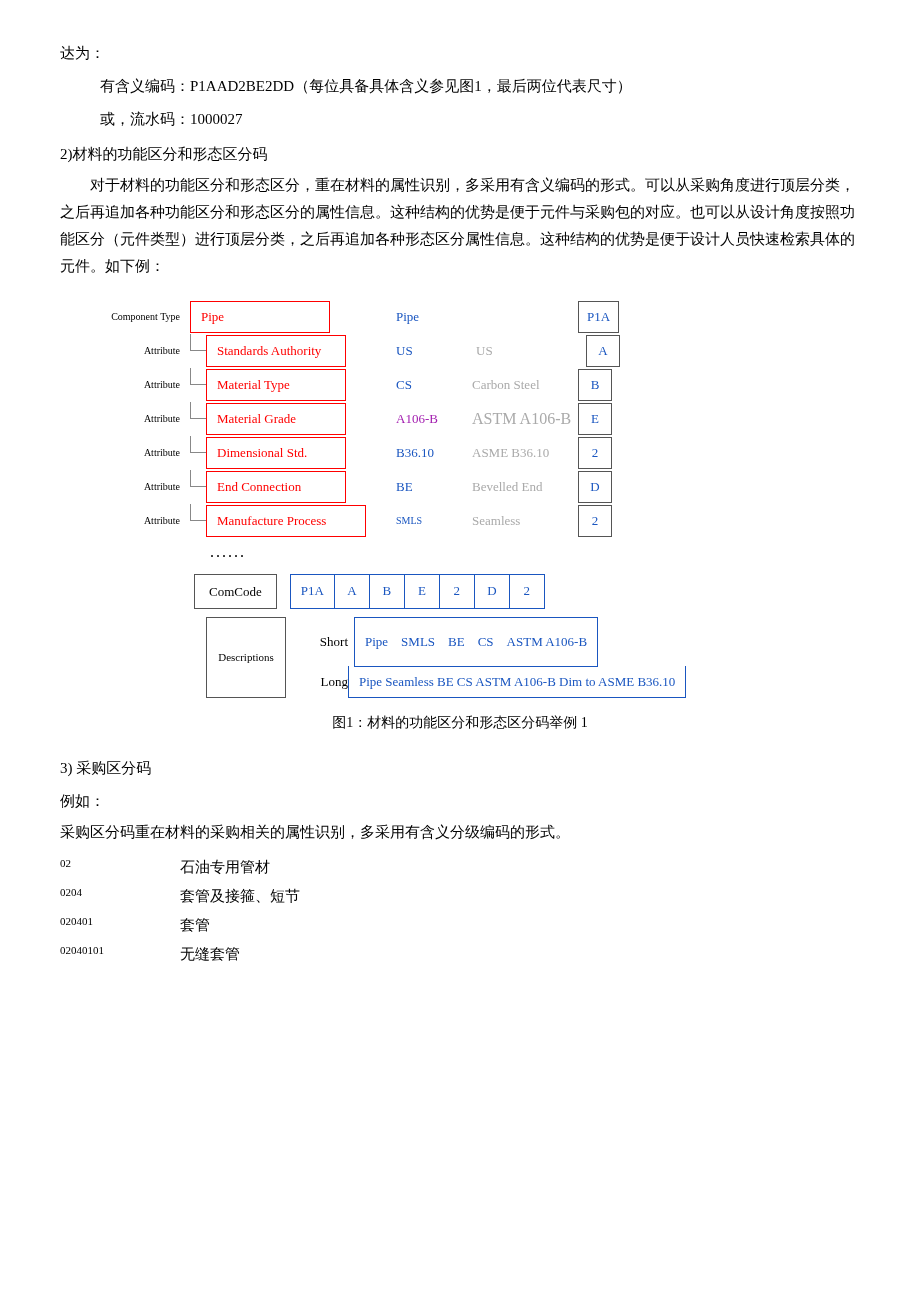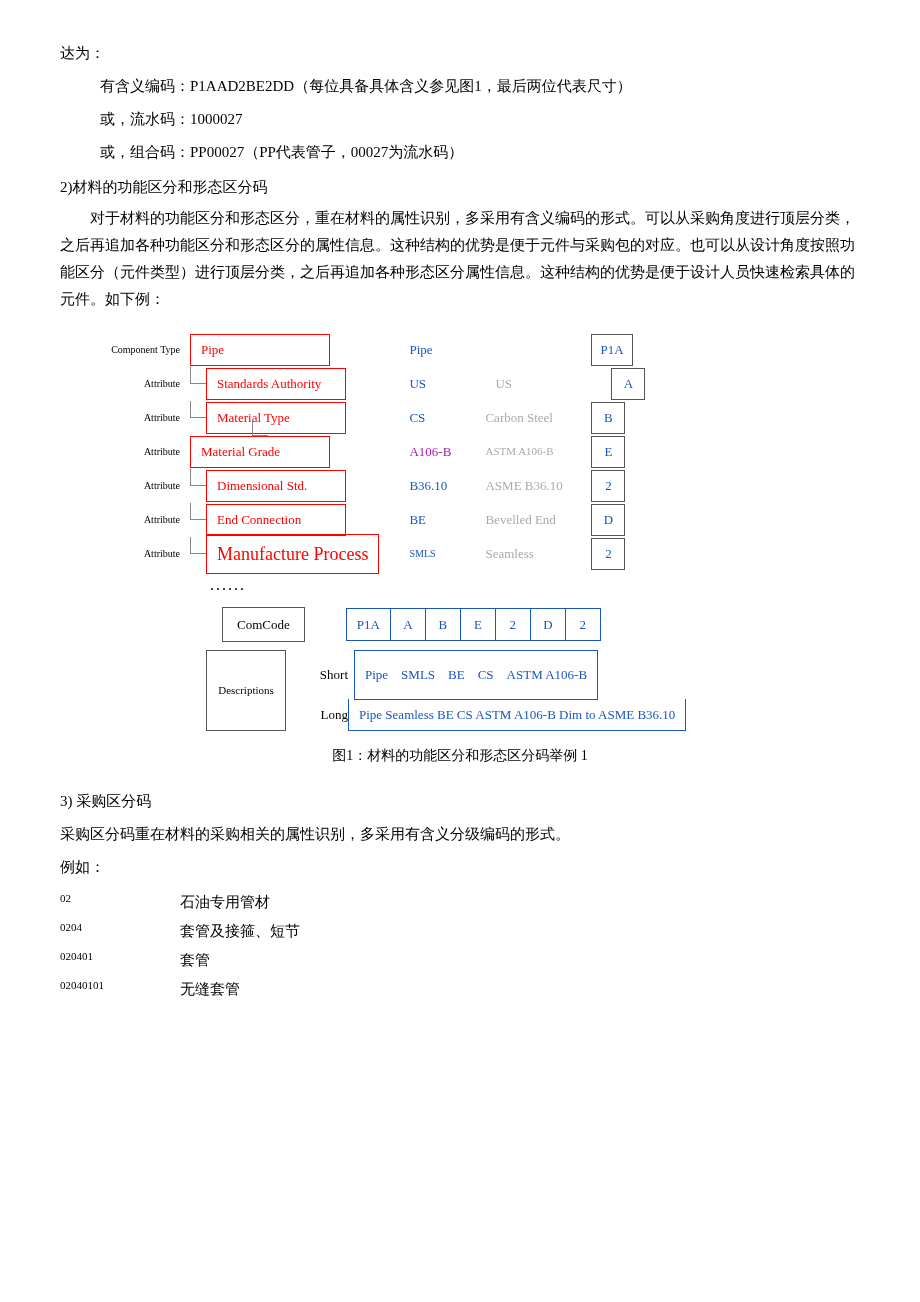--- a/index.html
+++ b/index.html
@@ -38,21 +38,21 @@
       border: 1.5px solid red;
       padding: 3px 10px;
       font-size: 13px;
       color: red;
       min-width: 140px;
       text-align: left;
     }
     .red-box-wide {
       border: 1.5px solid red;
       padding: 3px 10px;
-      font-size: 18px;
+      font-size: 13px;
       color: red;
       min-width: 160px;
       text-align: left;
     }
     .code-box {
       border: 1.5px solid #555;
       padding: 3px 8px;
       font-size: 13px;
       color: #1a56c0;
       min-width: 34px;
@@ -121,21 +121,20 @@
   </style>
 </head>
 <body>
 
 <div>
 
   <div class="intro-text">达为：</div>
   <div class="indented">
     <div class="intro-text">有含义编码：P1AAD2BE2DD（每位具备具体含义参见图1，最后两位代表尺寸）</div>
     <div class="intro-text">或，流水码：1000027</div>
-    <div class="intro-text">或，组合码：PP00027（PP代表管子，00027为流水码）</div>
   </div>
   <div class="section-title" style="margin-top:8px;">2)材料的功能区分和形态区分码</div>
   <div class="paragraph">对于材料的功能区分和形态区分，重在材料的属性识别，多采用有含义编码的形式。可以从采购角度进行顶层分类，之后再追加各种功能区分和形态区分的属性信息。这种结构的优势是便于元件与采购包的对应。也可以从设计角度按照功能区分（元件类型）进行顶层分类，之后再追加各种形态区分属性信息。这种结构的优势是便于设计人员快速检索具体的元件。如下例：</div>
 
   <div class="diagram-container">
     <div class="full-diagram">
 
       <div style="display:flex; flex-direction:row; align-items:flex-start;">
 
         <div style="display:flex; flex-direction:column;">
@@ -158,21 +157,21 @@
           <div class="attr-row">
             <div class="attr-label">Attribute</div>
             <div style="display:flex; align-items:center;">
               <div style="width:16px; border-bottom: 1.5px solid #888; border-left: 1.5px solid #888; height:17px; margin-top:-17px;"></div>
               <div class="red-box">Material Type</div>
             </div>
           </div>
 
           <div class="attr-row">
             <div class="attr-label">Attribute</div>
-            <div style="display:flex; align-items:center;flex-direction:column;">
+            <div style="display:flex; align-items:center;">
               <div style="width:16px; border-bottom: 1.5px solid #888; border-left: 1.5px solid #888; height:17px; margin-top:-17px;"></div>
               <div class="red-box">Material Grade</div>
             </div>
           </div>
 
           <div class="attr-row">
             <div class="attr-label">Attribute</div>
             <div style="display:flex; align-items:center;">
               <div style="width:16px; border-bottom: 1.5px solid #888; border-left: 1.5px solid #888; height:17px; margin-top:-17px;"></div>
               <div class="red-box">Dimensional Std.</div>
@@ -202,35 +201,35 @@
         </div>
 
         <div style="display:flex; flex-direction:column; margin-left:30px;">
 
           <div style="height:34px; display:flex; align-items:center; gap:6px;">
             <div style="width:70px; font-size:13px; color:#1a56c0; text-align:left;">Pipe</div>
             <div style="width:100px; font-size:13px; color:#aaa;"></div>
             <div class="code-box">P1A</div>
           </div>
 
-          <div style="height:34px; display:flex; align-items:center; gap:16px;">
+          <div style="height:34px; display:flex; align-items:center; gap:10px;">
             <div style="width:70px; font-size:13px; color:#1a56c0;">US</div>
             <div style="width:100px; font-size:13px; color:#aaa;">US</div>
             <div class="code-box">A</div>
           </div>
 
           <div style="height:34px; display:flex; align-items:center; gap:6px;">
             <div style="width:70px; font-size:13px; color:#1a56c0;">CS</div>
             <div style="width:100px; font-size:13px; color:#aaa;">Carbon Steel</div>
             <div class="code-box">B</div>
           </div>
 
           <div style="height:34px; display:flex; align-items:center; gap:6px;">
             <div style="width:70px; font-size:13px; color:#a21caf;">A106-B</div>
-            <div style="width:100px; font-size:11px; color:#aaa;">ASTM A106-B</div>
+            <div style="width:100px; font-size:16px; color:#aaa;">ASTM A106-B</div>
             <div class="code-box">E</div>
           </div>
 
           <div style="height:34px; display:flex; align-items:center; gap:6px;">
             <div style="width:70px; font-size:13px; color:#1a56c0;">B36.10</div>
             <div style="width:100px; font-size:13px; color:#aaa;">ASME B36.10</div>
             <div class="code-box">2</div>
           </div>
 
           <div style="height:34px; display:flex; align-items:center; gap:6px;">
@@ -242,21 +241,21 @@
           <div style="height:34px; display:flex; align-items:center; gap:6px;">
             <div style="width:70px; font-size:10px; color:#1a56c0;">SMLS</div>
             <div style="width:100px; font-size:13px; color:#aaa;">Seamless</div>
             <div class="code-box">2</div>
           </div>
 
           <div style="height:28px;"></div>
         </div>
       </div>
 
-      <div style="display:flex; align-items:center; margin-top:8px; gap:32px;">
+      <div style="display:flex; margin-top:8px; gap:4px;">
         <div style="min-width:90px;"></div>
         <div class="com-label-box">ComCode</div>
         <div style="display:flex; gap:0; margin-left:10px;">
           <div class="com-code-cell">P1A</div>
           <div class="com-code-cell">A</div>
           <div class="com-code-cell">B</div>
           <div class="com-code-cell">E</div>
           <div class="com-code-cell">2</div>
           <div class="com-code-cell">D</div>
           <div class="com-code-cell">2</div>
@@ -282,22 +281,22 @@
         </div>
       </div>
 
     </div>
 
     <div class="figure-caption">图1：材料的功能区分和形态区分码举例 1</div>
   </div>
 
   <div class="section3">
     <div style="margin-bottom:6px;">3) 采购区分码</div>
+    <div style="margin-bottom:4px;">例如：</div>
     <div style="margin-bottom:6px;">采购区分码重在材料的采购相关的属性识别，多采用有含义分级编码的形式。</div>
-    <div style="margin-bottom:4px;">例如：</div>
     <div class="code-list">
       <div class="code-item">
         <span class="code-num">02</span>
         <span class="code-desc">石油专用管材</span>
       </div>
       <div class="code-item">
         <span class="code-num">0204</span>
         <span class="code-desc">套管及接箍、短节</span>
       </div>
       <div class="code-item">

